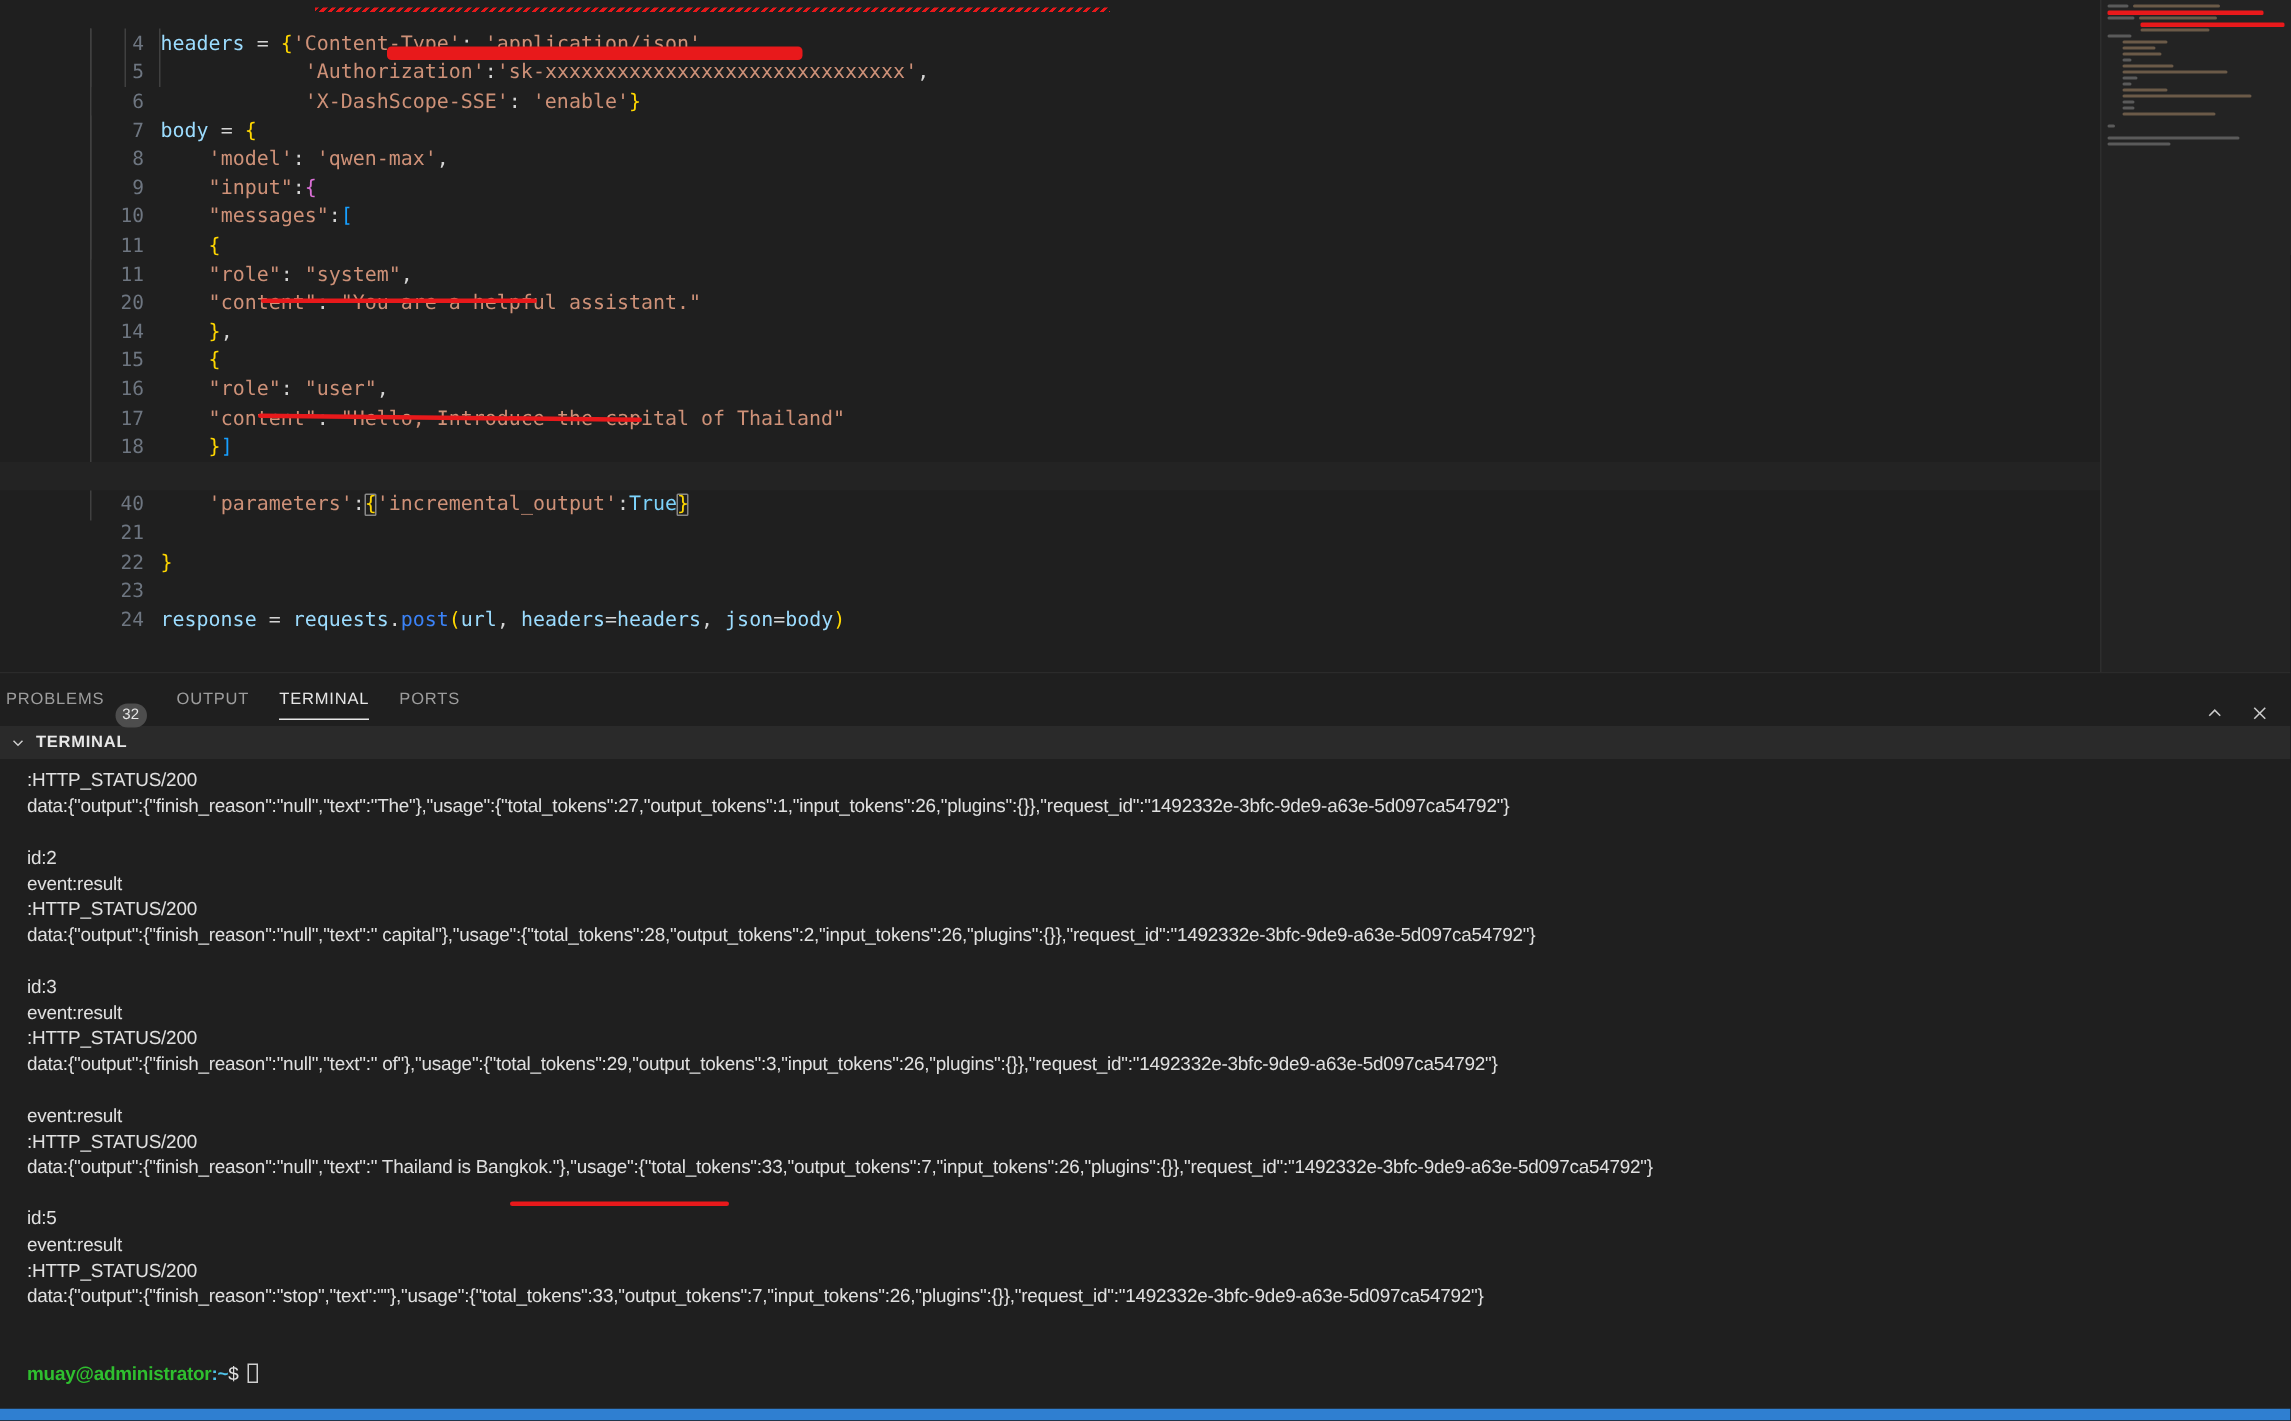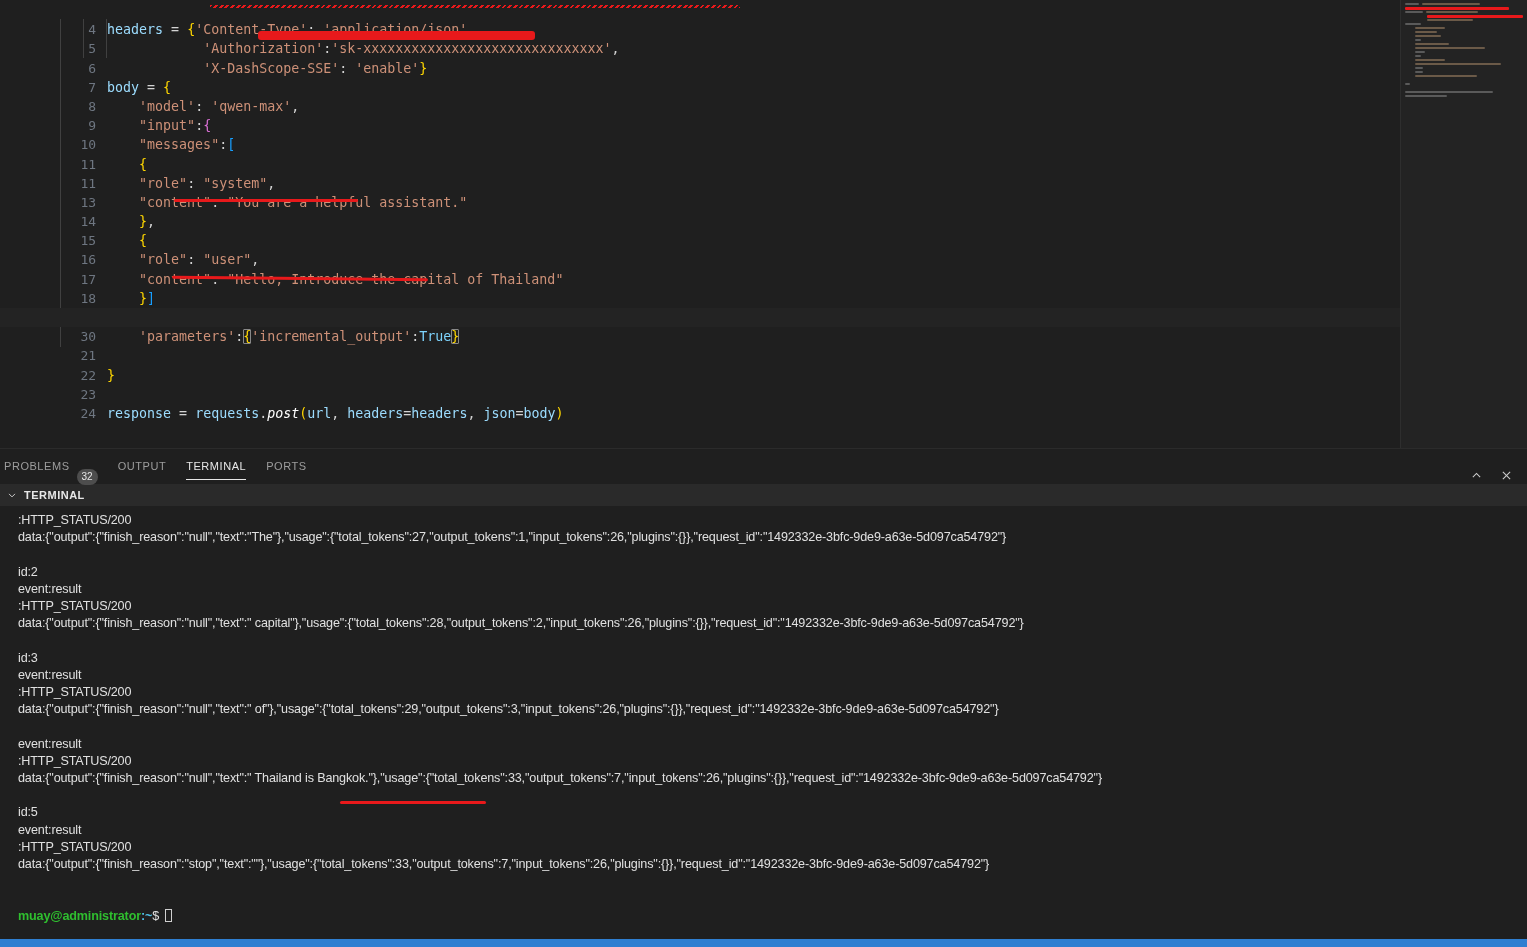--- a/index.html
+++ b/index.html
@@ -47,21 +47,21 @@
     vertical-align:top;
     position:relative;
   }
   .str  { color:#ce9178; }
   .plain{ color:#d4d4d4; }
   .var  { color:#9cdcfe; }
   .punc { color:#d4d4d4; }
   .brY  { color:#ffd700; }
   .brP  { color:#da70d6; }
   .brB  { color:#179fff; }
-  .fn   { color:#ffffff;font-style:italic; }
+  .fn   { color:#3b82f6; }
   .bool { color:#7dd3fc; }
 
   .bracket-hl {
     outline:1px solid #888;
     outline-offset:-1px;
     border-radius:1px;
   }
 
   
   .guide {
@@ -289,21 +289,21 @@
 
       <div class="line">
         <span class="ln">11</span><span class="code">    <span class="brY">{</span></span>
       </div>
 
       <div class="line">
         <span class="ln">11</span><span class="code">    <span class="str">"role"</span><span class="punc">: </span><span class="str">"system"</span><span class="punc">,</span></span>
       </div>
 
       <div class="line">
-        <span class="ln">13</span><span class="code">    <span class="str">"content"</span><span class="punc">: </span><span class="str">"You are a helpful assistant."</span></span>
+        <span class="ln">20</span><span class="code">    <span class="str">"content"</span><span class="punc">: </span><span class="str">"You are a helpful assistant."</span></span>
       </div>
 
       <div class="line">
         <span class="ln">14</span><span class="code">    <span class="brY">}</span><span class="punc">,</span></span>
       </div>
       <div class="uline" style="left:174px; top:199px; width:184px;"></div>
 
       <div class="line">
         <span class="ln">15</span><span class="code">    <span class="brY">{</span></span>
       </div>
@@ -319,21 +319,21 @@
       <div class="line">
         <span class="ln">18</span><span class="code">    <span class="brY">}</span><span class="brB">]</span></span>
       </div>
       <div class="uline" style="left:172px; top:277px; width:256px; transform:rotate(0.6deg);"></div>
 
       <div class="line">
         <span class="ln">19</span><span class="code">    <span class="brP">}</span><span class="punc">,</span></span>
       </div>
 
       <div class="line cur">
-        <span class="ln">30</span><span class="code">    <span class="str">'parameters'</span><span class="punc">:</span><span class="brY bracket-hl">{</span><span class="str">'incremental_output'</span><span class="punc">:</span><span class="bool">True</span><span class="brY bracket-hl">}</span></span>
+        <span class="ln">40</span><span class="code">    <span class="str">'parameters'</span><span class="punc">:</span><span class="brY bracket-hl">{</span><span class="str">'incremental_output'</span><span class="punc">:</span><span class="bool">True</span><span class="brY bracket-hl">}</span></span>
       </div>
 
       <div class="line">
         <span class="ln">21</span><span class="code"> </span>
       </div>
 
       <div class="line">
         <span class="ln">22</span><span class="code"><span class="brY">}</span></span>
       </div>
 

